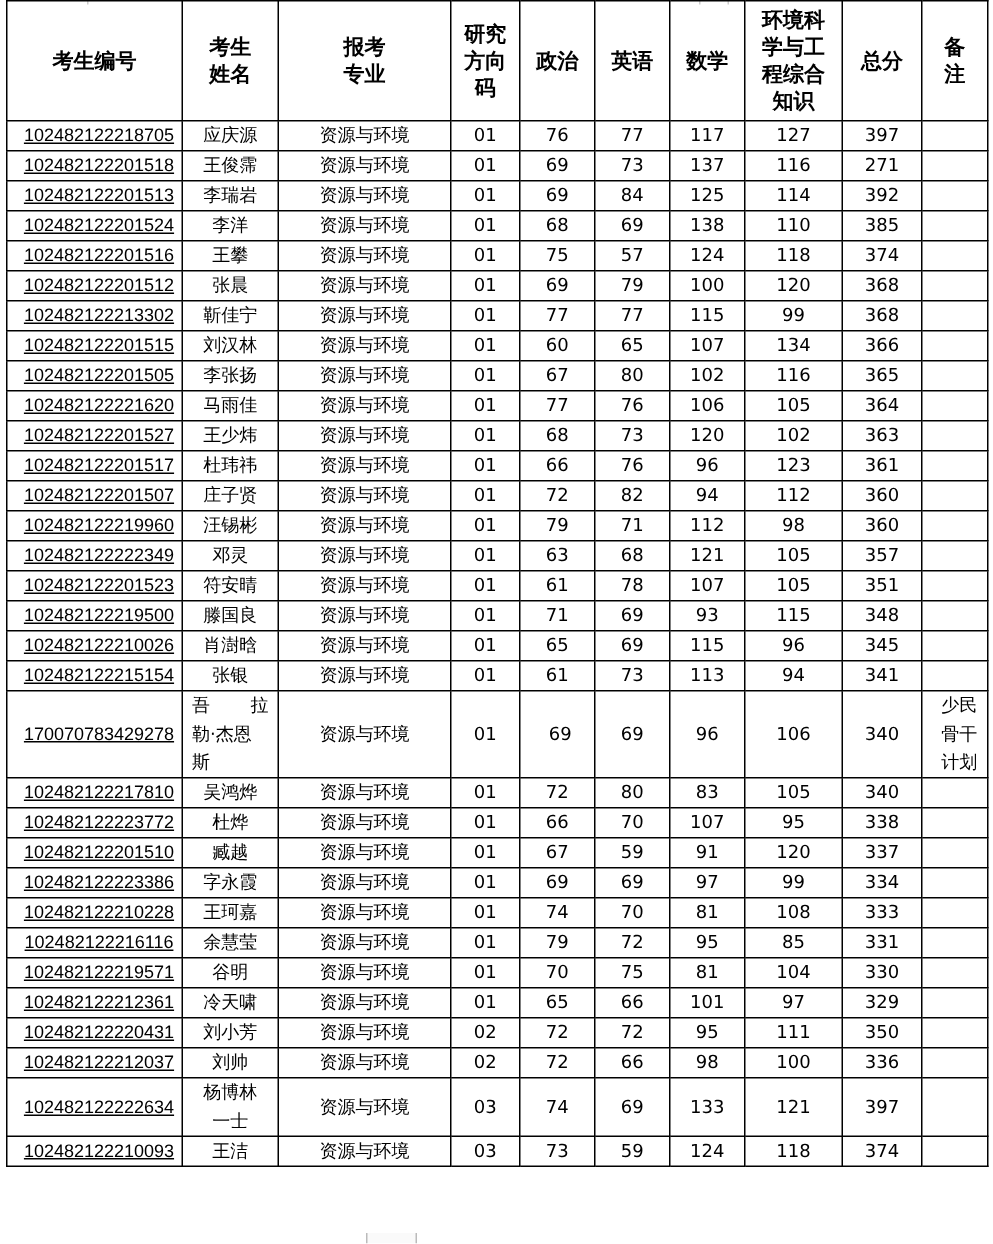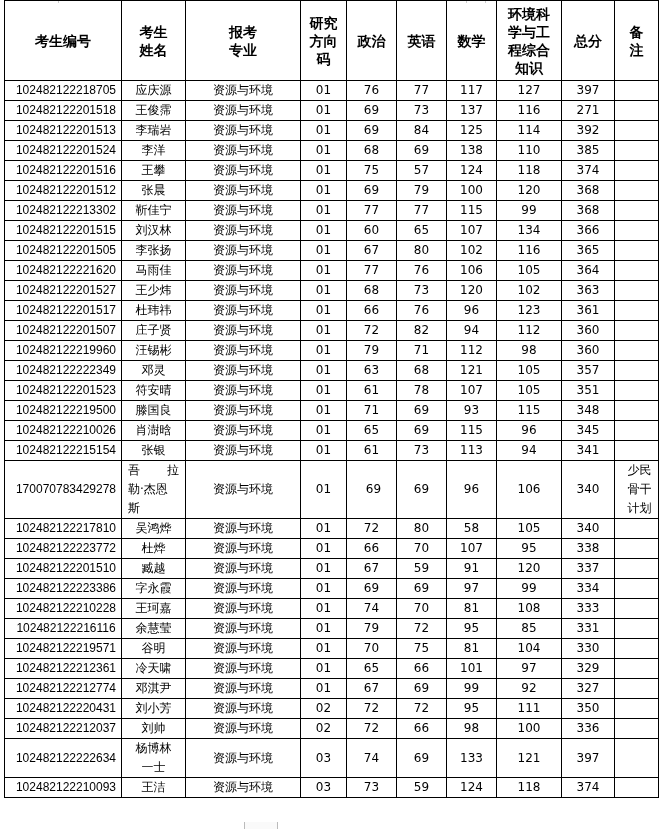--- a/index.html
+++ b/index.html
@@ -23,21 +23,21 @@
     font-size: 14px;
     line-height: 18px;
     height: 79px;
     white-space: normal;
   }
   table.scores td {
     font-size: 12px;
     height: 19px;
     line-height: 19px;
   }
-  td.id { text-align: left; padding-left: 6px !important; font-family: "Liberation Sans", "DejaVu Sans", sans-serif; font-size: 12.5px; }
+  td.id { text-align: left; padding-left: 6px !important; font-family: "Liberation Sans", "DejaVu Sans", sans-serif; font-size: 12.5px; text-decoration: underline; }
   td.name, td.major, td.note { font-size: 12.5px; }
   td.tall { height: 59px; line-height: 19px; }
   td.two { height: 38px; }
   td.wrap { white-space: normal; line-height: 19px; }
   td.top { vertical-align: top; }
   td.leftnum { text-align: left; padding-left: 4px !important; }
   .name-split { display: block; text-align: justify; text-align-last: justify; padding: 0 6px; }
   .note-cell { text-align: left; padding-left: 6px !important; }
   .hdr-line { display: block; }
   .scroll-mark {
@@ -350,21 +350,21 @@
       </td>
     </tr>
 
     <tr>
         <td class="id">102482122217810</td>
         <td class="name">吴鸿烨</td>
         <td class="major">资源与环境</td>
         <td>01</td>
         <td>72</td>
         <td>80</td>
-        <td>58</td>
+        <td>83</td>
         <td>105</td>
         <td>340</td>
         <td class="note"></td>
       </tr>
     <tr>
         <td class="id">102482122223772</td>
         <td class="name">杜烨</td>
         <td class="major">资源与环境</td>
         <td>01</td>
         <td>66</td>
@@ -437,32 +437,20 @@
     <tr>
         <td class="id">102482122212361</td>
         <td class="name">冷天啸</td>
         <td class="major">资源与环境</td>
         <td>01</td>
         <td>65</td>
         <td>66</td>
         <td>101</td>
         <td>97</td>
         <td>329</td>
-        <td class="note"></td>
-      </tr>
-    <tr>
-        <td class="id">102482122212774</td>
-        <td class="name">邓淇尹</td>
-        <td class="major">资源与环境</td>
-        <td>01</td>
-        <td>67</td>
-        <td>69</td>
-        <td>99</td>
-        <td>92</td>
-        <td>327</td>
         <td class="note"></td>
       </tr>
     <tr>
         <td class="id">102482122220431</td>
         <td class="name">刘小芳</td>
         <td class="major">资源与环境</td>
         <td>02</td>
         <td>72</td>
         <td>72</td>
         <td>95</td>

